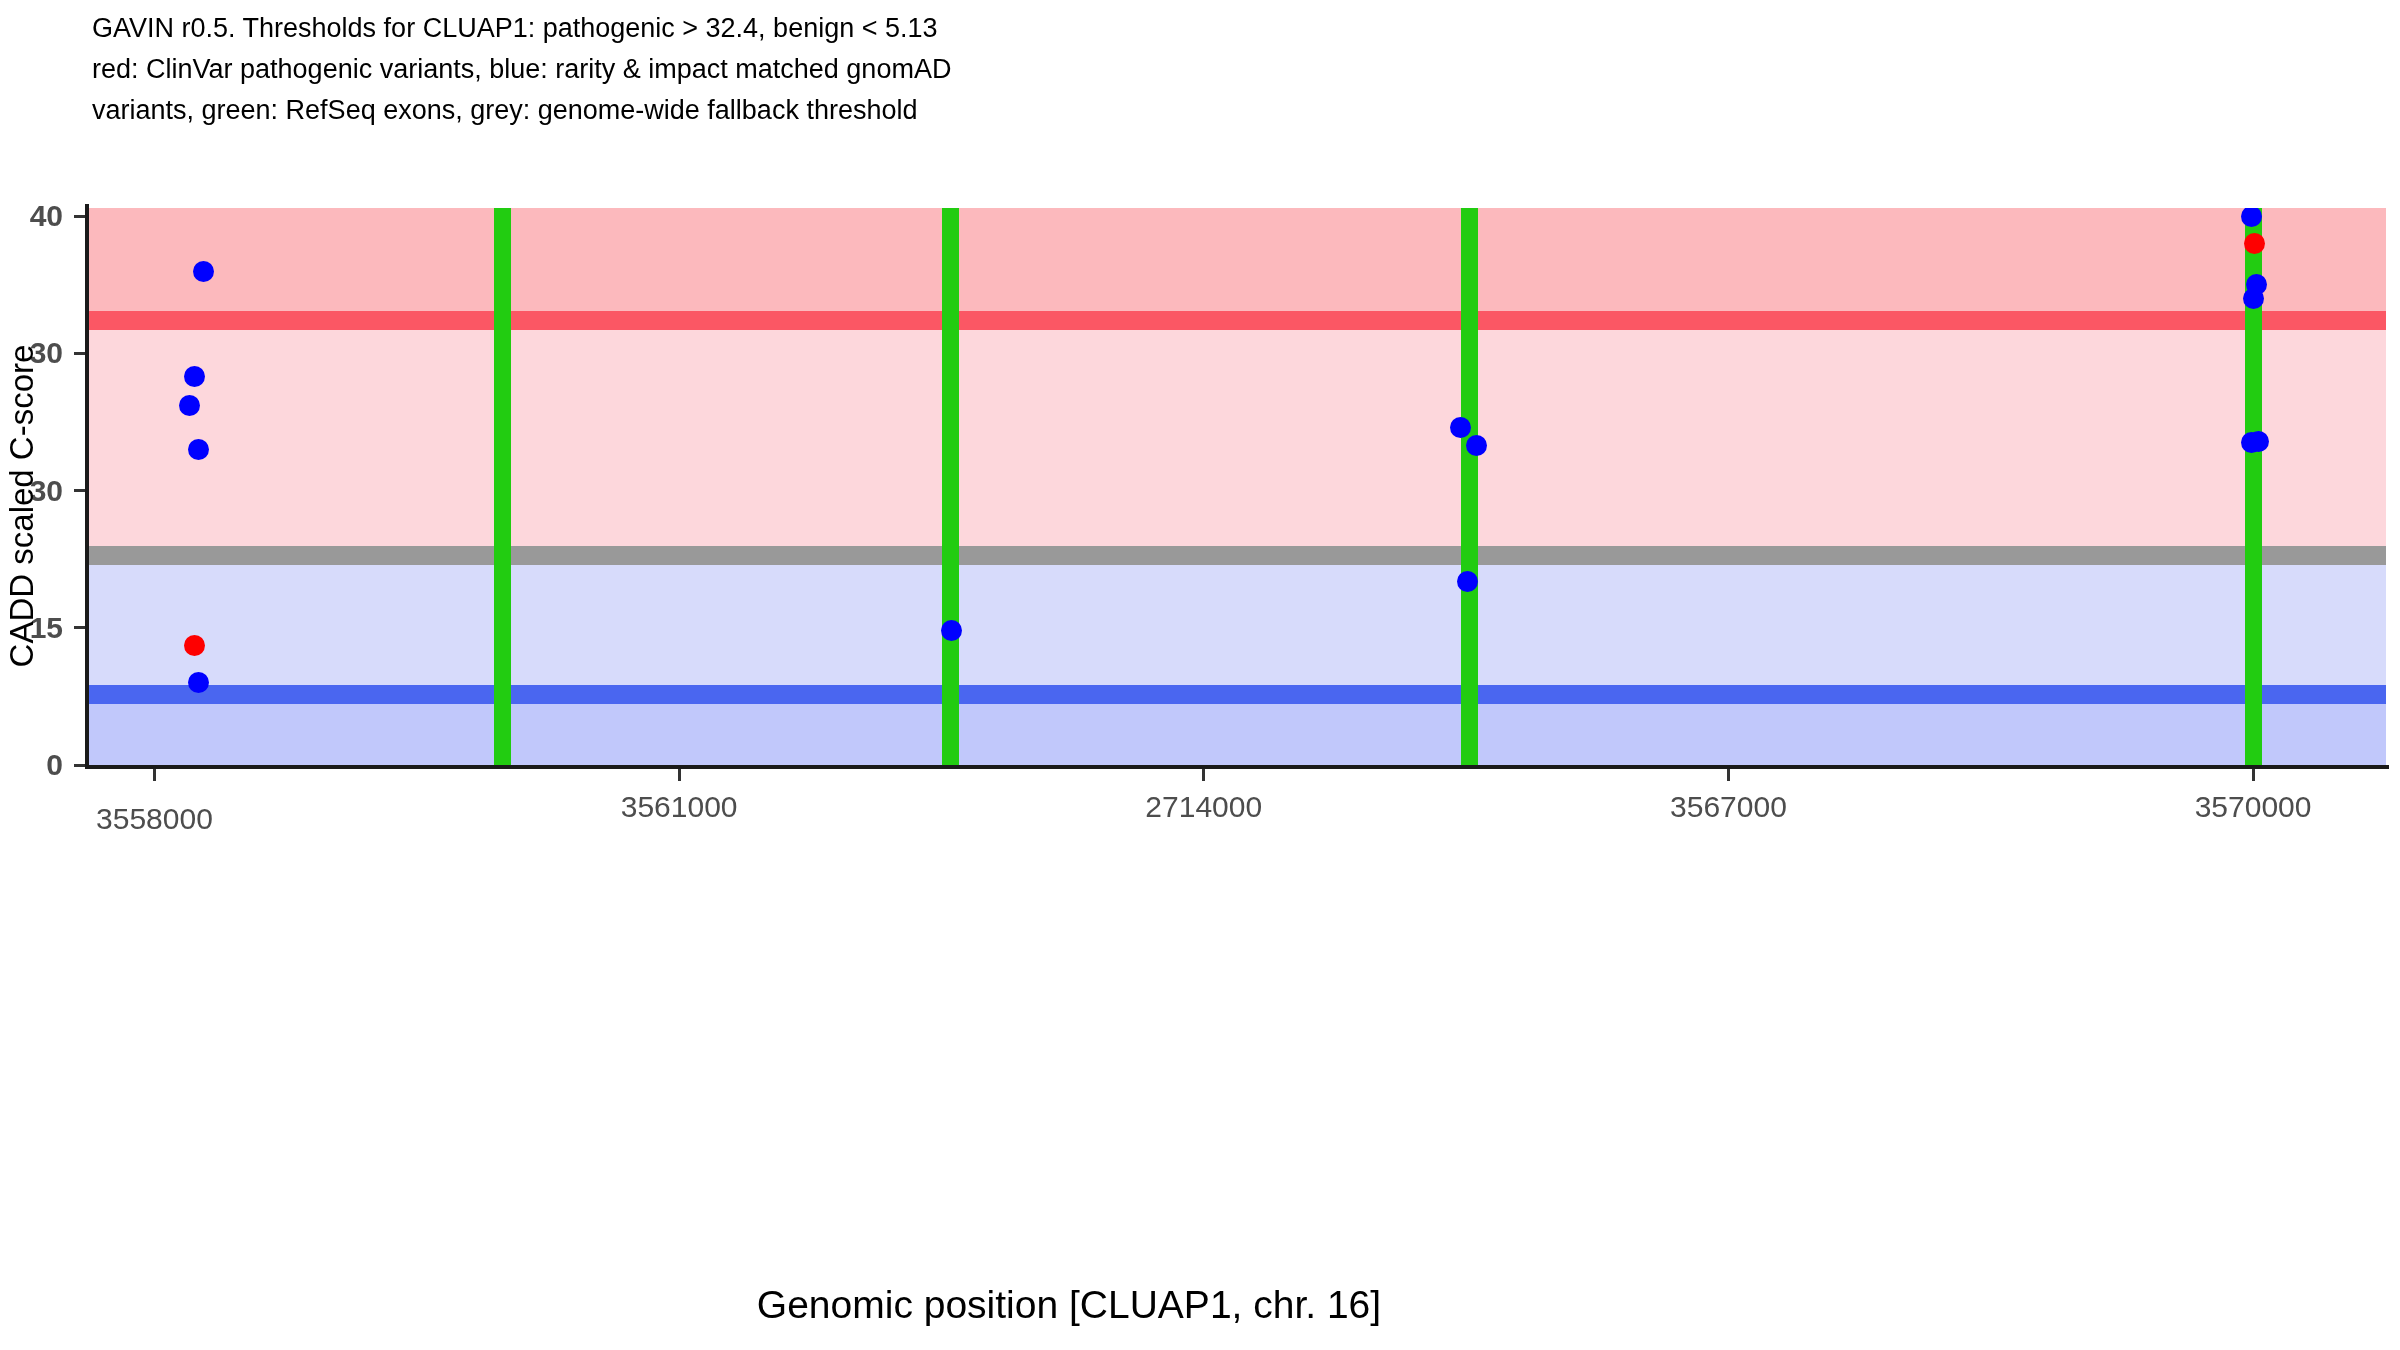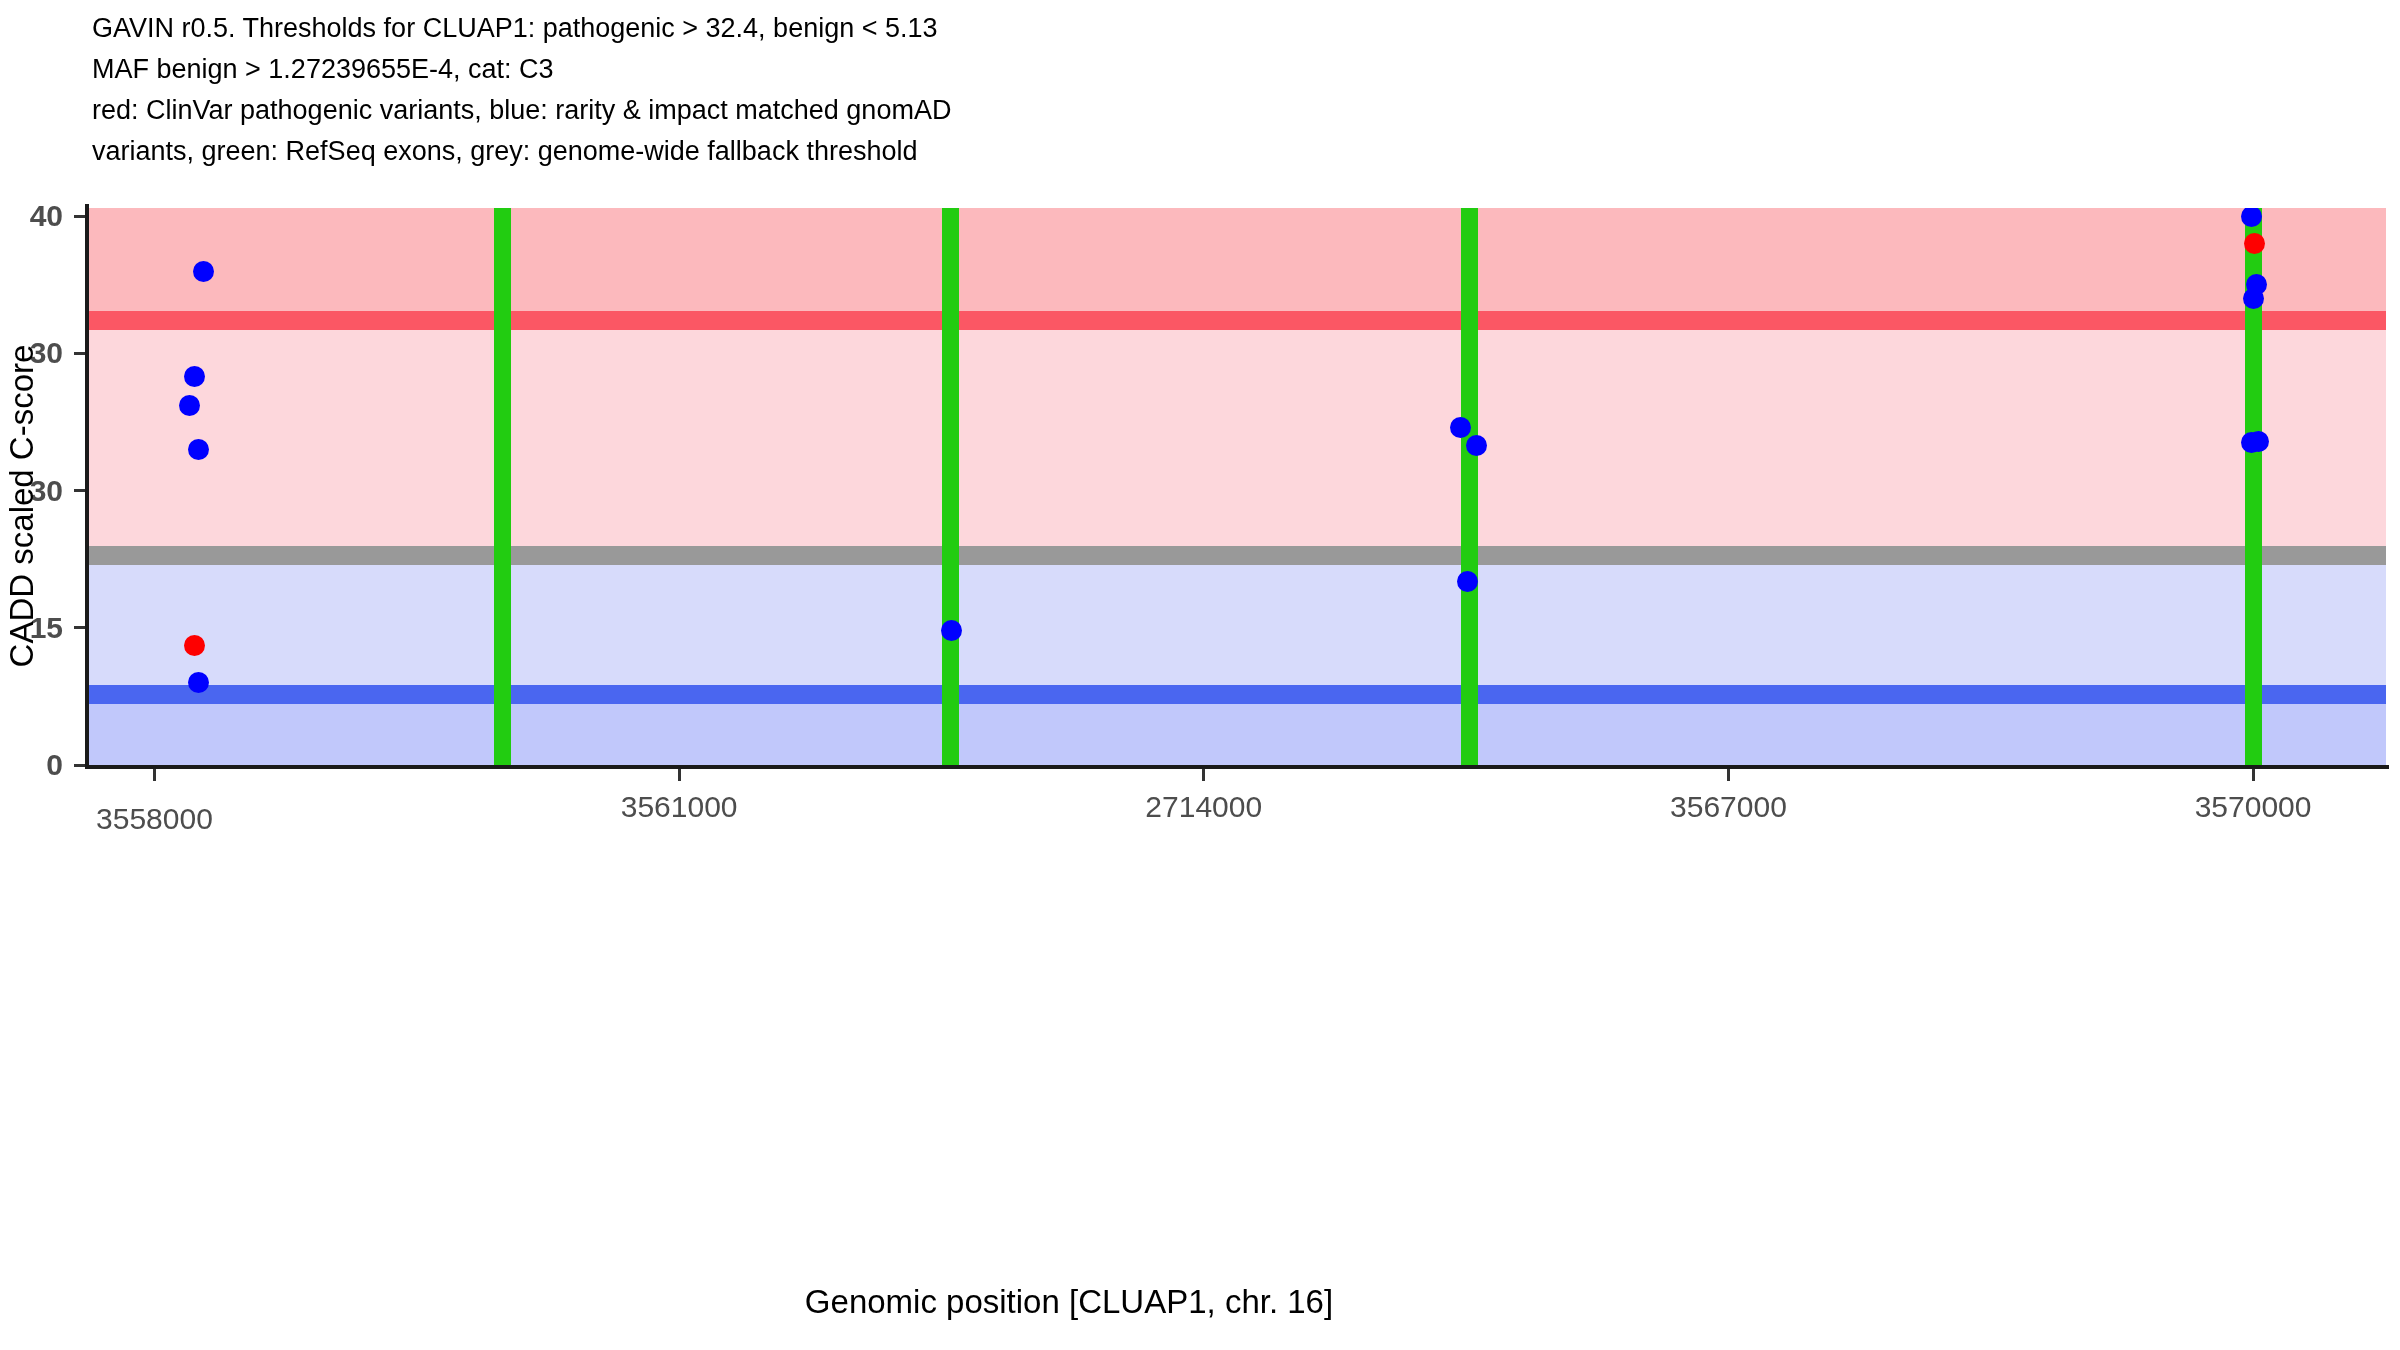--- a/index.html
+++ b/index.html
@@ -26,30 +26,29 @@
 
   .ytick{position:absolute;right:0;width:11px;height:3px;background:#333;}
   .ytick-lab{position:absolute;right:22px;font-size:30px;color:#4d4d4d;text-align:right;transform:translateY(-50%);white-space:nowrap;font-weight:bold;}
   #yaxis{position:absolute;left:0;top:0;width:85px;height:1350px;}
 
   .xtick{position:absolute;top:769px;width:3px;height:12px;background:#333;margin-left:-1.5px;}
   .xtick-lab{position:absolute;top:790px;font-size:30px;color:#4d4d4d;transform:translateX(-50%);white-space:nowrap;}
 
   #ylab{position:absolute;left:-258px;top:487px;width:560px;text-align:center;font-size:33px;color:#000;
         transform:rotate(-90deg);}
-  #xlab{position:absolute;left:0;top:1283px;width:2138px;text-align:center;font-size:33px;color:#000;}
+  #xlab{position:absolute;left:0;top:1283px;width:2138px;text-align:center;font-size:39px;color:#000;}
 </style>
 </head>
 <body>
 
 <div id="root">
 
   <div id="title">
     <div>GAVIN r0.5. Thresholds for CLUAP1: pathogenic &gt; 32.4, benign &lt; 5.13</div>
-    <div>MAF benign &gt; 1.27239655E-4, cat: C3</div>
     <div>red: ClinVar pathogenic variants, blue: rarity &amp; impact matched gnomAD</div>
     <div>variants, green: RefSeq exons, grey: genome-wide fallback threshold</div>
   </div>
 
   <div id="panel">
       <div class="band" style="background: rgb(252, 185, 189); top: 0px; height: 112.498px;"></div>
       <div class="band" style="background: rgb(253, 215, 220); top: 112.498px; height: 234.599px;"></div>
       <div class="band" style="background: rgb(215, 219, 251); top: 347.096px; height: 139.524px;"></div>
       <div class="band" style="background: rgb(193, 200, 251); top: 486.62px; height: 70.3796px;"></div>
       <div class="thresh" style="background: rgb(251, 87, 100); top: 102.998px; height: 19px;"></div>

